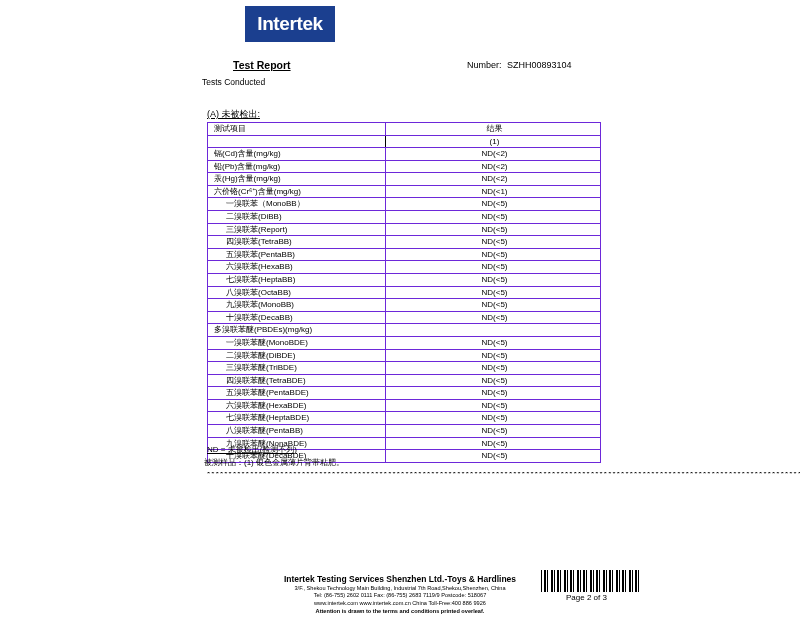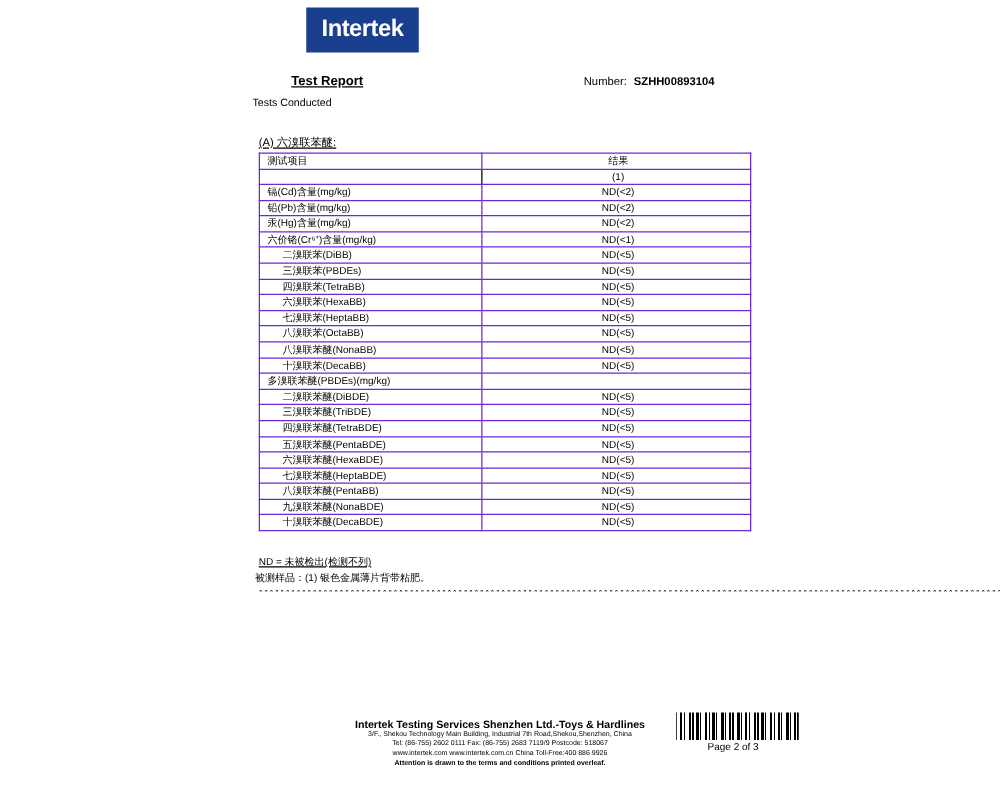--- a/index.html
+++ b/index.html
@@ -54,21 +54,20 @@
     position: absolute;
     left: 467px;
     top: 60px;
     font-size: 9px;
   }
   .number-value {
     position: absolute;
     left: 507px;
     top: 60px;
     font-size: 9px;
-    font-weight: bold;
   }
   .tests-conducted {
     position: absolute;
     left: 202px;
     top: 77px;
     font-size: 8.5px;
   }
   .section-label {
     position: absolute;
     left: 207px;
@@ -190,21 +189,21 @@
 <div class="page">
 
   <div class="logo-block">
     <span class="logo-text">Intertek</span>
   </div>
 
   <div class="report-title">Test Report</div>
   <div class="number-label">Number:</div>
   <div class="number-value">SZHH00893104</div>
   <div class="tests-conducted">Tests Conducted</div>
-  <div class="section-label">(A) 六溴联苯醚:</div>
+  <div class="section-label">(A) 未被检出:</div>
 
   <table class="result-table">
     <colgroup>
       <col class="col-item">
       <col class="col-result">
     </colgroup>
     <tbody>
       <tr class="hdr">
         <td class="col-item">测试项目</td>
         <td class="col-result">结果</td>
@@ -223,54 +222,66 @@
         </tr>
         <tr class="group-row">
           <td class="col-item">汞(Hg)含量(mg/kg)</td>
           <td class="col-result">ND(&lt;2)</td>
         </tr>
         <tr class="group-row">
           <td class="col-item">六价铬(Cr⁶⁺)含量(mg/kg)</td>
           <td class="col-result">ND(&lt;1)</td>
         </tr>
         <tr>
+          <td class="col-item indent-1">一溴联苯（MonoBB）</td>
+          <td class="col-result">ND(&lt;5)</td>
+        </tr>
+        <tr>
           <td class="col-item indent-1">二溴联苯(DiBB)</td>
           <td class="col-result">ND(&lt;5)</td>
         </tr>
         <tr>
-          <td class="col-item indent-1">三溴联苯(PBDEs)</td>
+          <td class="col-item indent-1">三溴联苯(Report)</td>
           <td class="col-result">ND(&lt;5)</td>
         </tr>
         <tr>
           <td class="col-item indent-1">四溴联苯(TetraBB)</td>
           <td class="col-result">ND(&lt;5)</td>
         </tr>
         <tr>
+          <td class="col-item indent-1">五溴联苯(PentaBB)</td>
+          <td class="col-result">ND(&lt;5)</td>
+        </tr>
+        <tr>
           <td class="col-item indent-1">六溴联苯(HexaBB)</td>
           <td class="col-result">ND(&lt;5)</td>
         </tr>
         <tr>
           <td class="col-item indent-1">七溴联苯(HeptaBB)</td>
           <td class="col-result">ND(&lt;5)</td>
         </tr>
         <tr>
           <td class="col-item indent-1">八溴联苯(OctaBB)</td>
           <td class="col-result">ND(&lt;5)</td>
         </tr>
         <tr>
-          <td class="col-item indent-1">八溴联苯醚(NonaBB)</td>
+          <td class="col-item indent-1">九溴联苯(MonoBB)</td>
           <td class="col-result">ND(&lt;5)</td>
         </tr>
         <tr>
           <td class="col-item indent-1">十溴联苯(DecaBB)</td>
           <td class="col-result">ND(&lt;5)</td>
         </tr>
         <tr class="group-row">
           <td class="col-item">多溴联苯醚(PBDEs)(mg/kg)</td>
           <td class="col-result"></td>
+        </tr>
+        <tr>
+          <td class="col-item indent-1">一溴联苯醚(MonoBDE)</td>
+          <td class="col-result">ND(&lt;5)</td>
         </tr>
         <tr>
           <td class="col-item indent-1">二溴联苯醚(DiBDE)</td>
           <td class="col-result">ND(&lt;5)</td>
         </tr>
         <tr>
           <td class="col-item indent-1">三溴联苯醚(TriBDE)</td>
           <td class="col-result">ND(&lt;5)</td>
         </tr>
         <tr>

